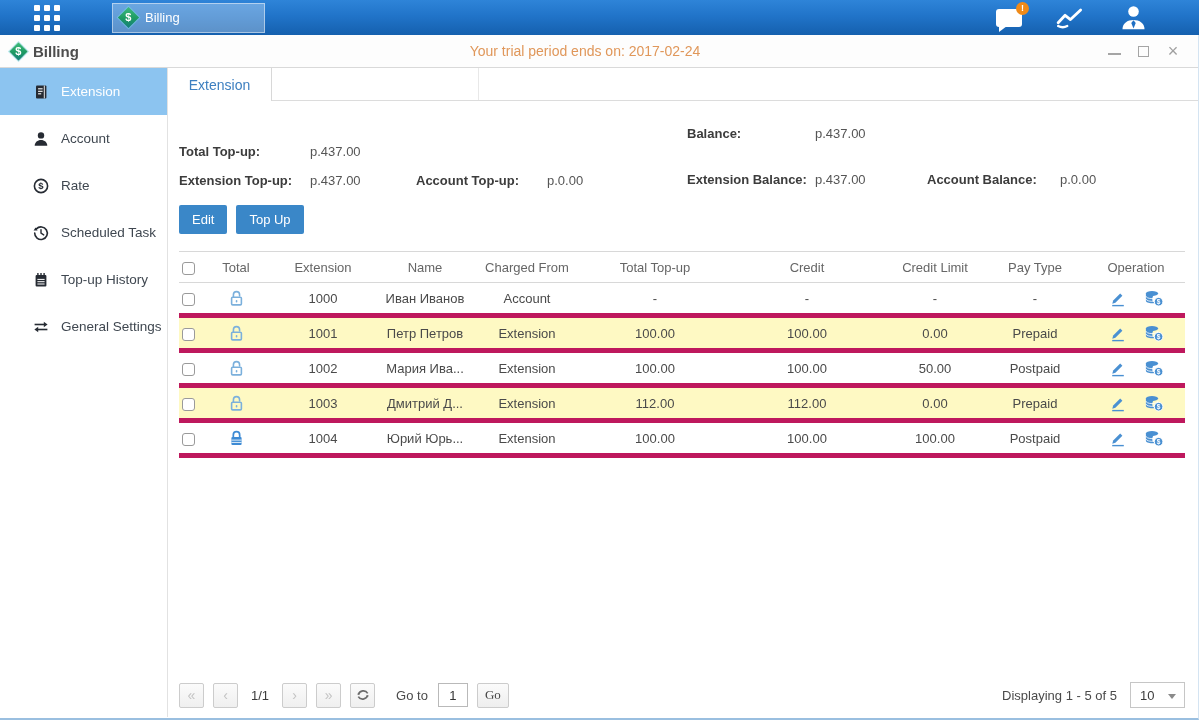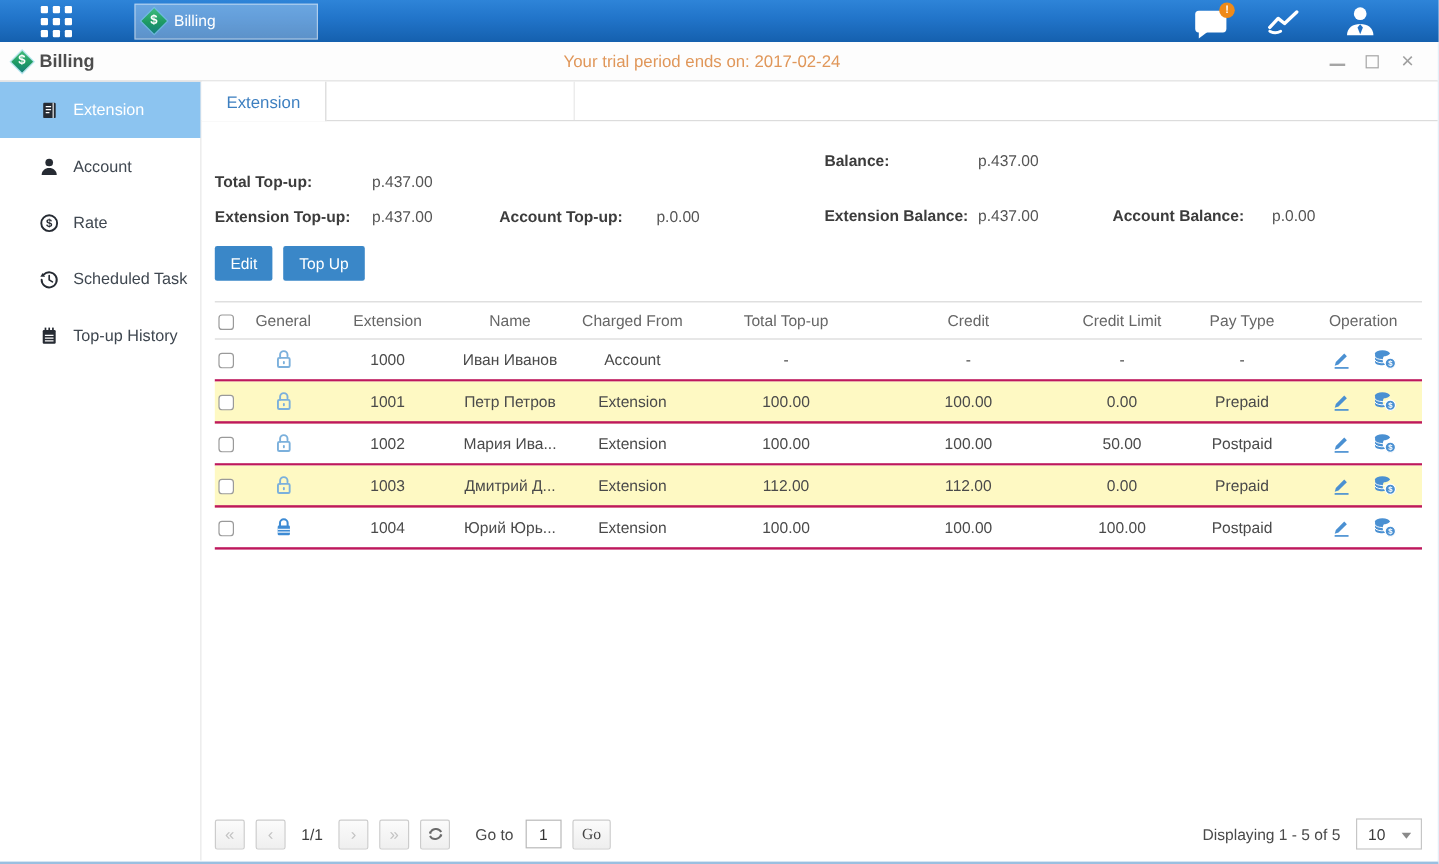--- a/index.html
+++ b/index.html
@@ -69,21 +69,21 @@
 
   .actions { margin-top:17px; display:flex; gap:9px; }
   .btn-primary { background:#3a87c8; color:#fff; border:none; border-radius:2px;
                  font-size:13px; padding:7px 13px; cursor:pointer; font-family:inherit; }
 
   
   .table { margin-top:17px; font-size:13px; }
   .thead, .trow { display:grid; grid-template-columns:26px 62px 112px 92px 112px 144px 160px 96px 104px 1fr;
                   align-items:center; }
   .thead { height:32px; border-top:1px solid #d8d8d8; border-bottom:1px solid #d8d8d8; color:#666; }
-  .trow { height:35px; border-bottom:2px solid #be185d; }
+  .trow { height:35px; border-bottom:5px solid #be185d; }
   .trow.alt { background:#fef9c3; }
   .cell { text-align:center; overflow:hidden; white-space:nowrap; }
   .cell svg { vertical-align:middle; }
   .c-check { text-align:left; padding-left:3px; }
   .checkbox { display:inline-block; width:13px; height:13px; border:1px solid #9a9a9a;
               border-radius:3px; background:#fff; vertical-align:middle; cursor:pointer; }
   .ops { display:flex; justify-content:center; align-items:center; gap:18px; }
   .op { cursor:pointer; display:flex; align-items:center; }
 
   
@@ -204,20 +204,29 @@
           <rect x="2.6" y="3" width="10.8" height="11.4" rx="1"></rect>
           <rect x="4.2" y="1" width="1.4" height="3.2"></rect>
           <rect x="7.3" y="1" width="1.4" height="3.2"></rect>
           <rect x="10.4" y="1" width="1.4" height="3.2"></rect>
           <line x1="4.4" y1="7.4" x2="11.6" y2="7.4" stroke="#fff" stroke-width="1"></line>
           <line x1="4.4" y1="9.7" x2="11.6" y2="9.7" stroke="#fff" stroke-width="1"></line>
           <line x1="4.4" y1="12" x2="11.6" y2="12" stroke="#fff" stroke-width="1"></line>
         </svg>
         <span class="slabel">Top-up History</span>
       </div>
+      <div class="side-item">
+        <svg class="sicon" width="16" height="16" viewBox="0 0 16 16" fill="currentColor">
+          <rect x="1.6" y="4.7" width="10" height="1.6"></rect>
+          <polygon points="10.8,2.8 14.6,5.5 10.8,8.2"></polygon>
+          <rect x="4.4" y="9.7" width="10" height="1.6"></rect>
+          <polygon points="5.2,7.8 1.4,10.5 5.2,13.2"></polygon>
+        </svg>
+        <span class="slabel">General Settings</span>
+      </div>
     </aside>
 
     <main class="content">
 
       <div class="tabbar">
         <div class="tab-active">Extension</div>
         <div class="tab-slot"></div>
       </div>
 
       <section class="summary">
@@ -246,21 +255,21 @@
       <div class="actions">
         <button class="btn-primary">Edit</button>
         <button class="btn-primary">Top Up</button>
       </div>
 
       <div class="table">
         <div class="thead">
           <div class="cell c-check">
             <span class="checkbox"></span>
           </div>
-          <div class="cell">General</div>
+          <div class="cell">Total</div>
           <div class="cell">Extension</div>
           <div class="cell">Name</div>
           <div class="cell">Charged From</div>
           <div class="cell">Total Top-up</div>
           <div class="cell">Credit</div>
           <div class="cell">Credit Limit</div>
           <div class="cell">Pay Type</div>
           <div class="cell">Operation</div>
         </div>
         <div id="tbody">

